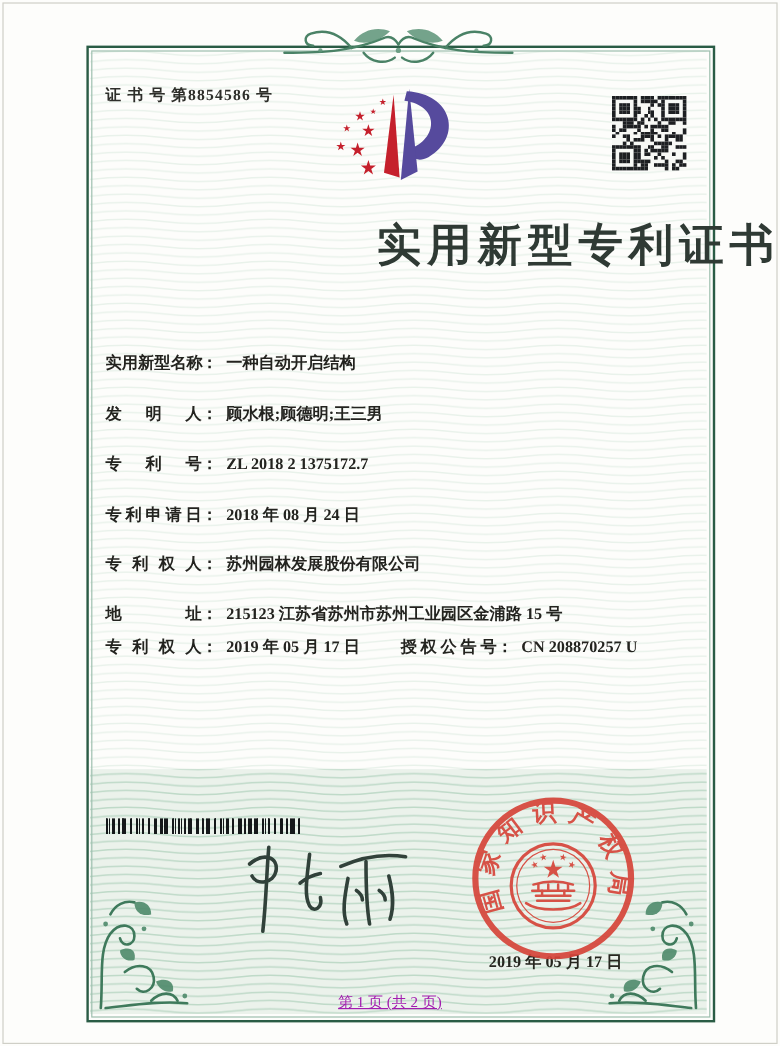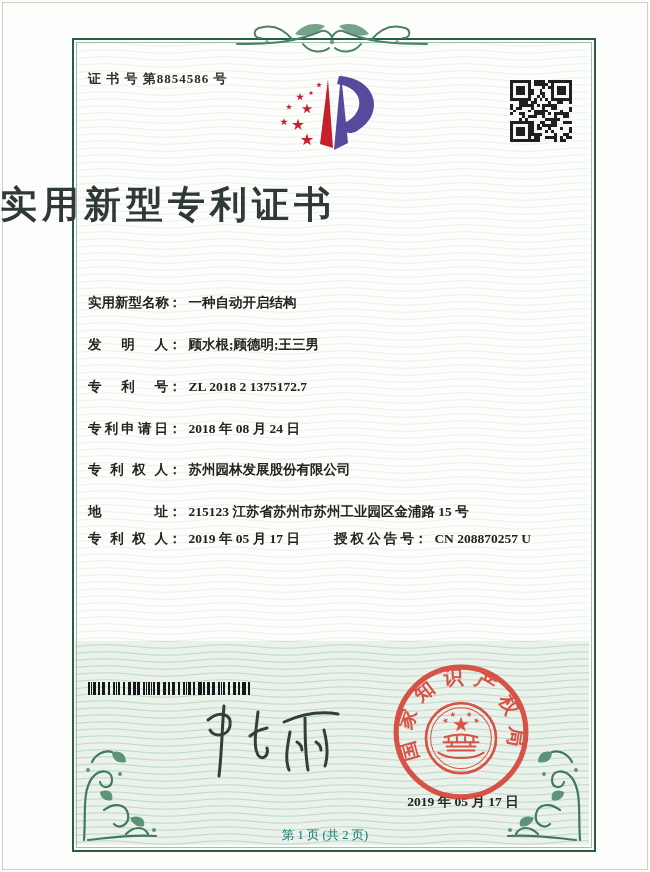--- a/index.html
+++ b/index.html
@@ -18,21 +18,21 @@
   .content{position:absolute;inset:0;z-index:2;}
 
   .cert-no{position:absolute;left:88px;top:70px;font-size:13px;font-weight:700;letter-spacing:1px;color:#2e2e2a;}
 
   .logo{position:absolute;left:276px;top:70px;width:110px;height:86px;}
   .qr{position:absolute;left:510px;top:80px;width:62px;height:62px;display:grid;
       grid-template-columns:repeat(21,1fr);grid-template-rows:repeat(21,1fr);background:#f7f8f5;}
   .qr span{display:block;}
   .qr .on{background:#1d1f22;}
 
-  .title{position:absolute;left:0;top:180px;width:650px;text-align:left;
+  .title{position:absolute;left:0;top:180px;width:650px;text-align:right;
          font-size:37px;font-weight:700;letter-spacing:5px;color:#2f3a34;}
 
   .fields{position:absolute;left:88px;top:258px;width:480px;font-size:13.5px;font-weight:700;color:#23231f;}
   .frow{position:absolute;left:0;white-space:nowrap;margin-top:36px;}
   .flabel{display:inline-block;width:80px;text-align:justify;text-align-last:justify;vertical-align:bottom;}
   .fcolon{display:inline-block;margin-right:7px;}
   .grant2{margin-left:34px;font-family:Liberation Serif, serif;}
 
   .paras{position:absolute;left:88px;top:527px;width:480px;font-size:13.5px;line-height:23.2px;
          color:#30302b;font-style:italic;}
@@ -44,21 +44,21 @@
       repeating-linear-gradient(90deg,#15181a 0 1px,rgba(0,0,0,0) 1px 7px),
       repeating-linear-gradient(90deg,rgba(0,0,0,0) 0 3px,#15181a 3px 4px,rgba(0,0,0,0) 4px 11px);}
 
   .director{position:absolute;left:90px;top:728px;font-size:14.5px;font-weight:700;color:#2c2c28;line-height:30px;}
   .signature{position:absolute;left:188px;top:698px;width:165px;height:90px;}
 
   .seal{position:absolute;left:392px;top:663px;width:138px;height:138px;z-index:4;opacity:.92;}
   .seal-date{position:absolute;left:398px;top:793px;width:130px;text-align:center;
              font-size:13.5px;font-weight:700;color:#26261f;z-index:3;}
 
-  .footer{position:absolute;left:0;top:827px;width:650px;text-align:center;font-size:12.5px;color:#0f766e;}
+  .footer{position:absolute;left:0;top:827px;width:650px;text-align:center;font-size:12.5px;color:#a21caf;text-decoration:underline;}
 
   .orn{position:absolute;z-index:1;}
   .orn-top{left:233px;top:14px;width:198px;height:46px;}
   .orn-bl{left:78px;top:744px;width:92px;height:100px;}
   .orn-br{left:494px;top:744px;width:92px;height:100px;transform:scaleX(-1);}
 </style>
 </head>
 <body>
 
 <div class="page">

